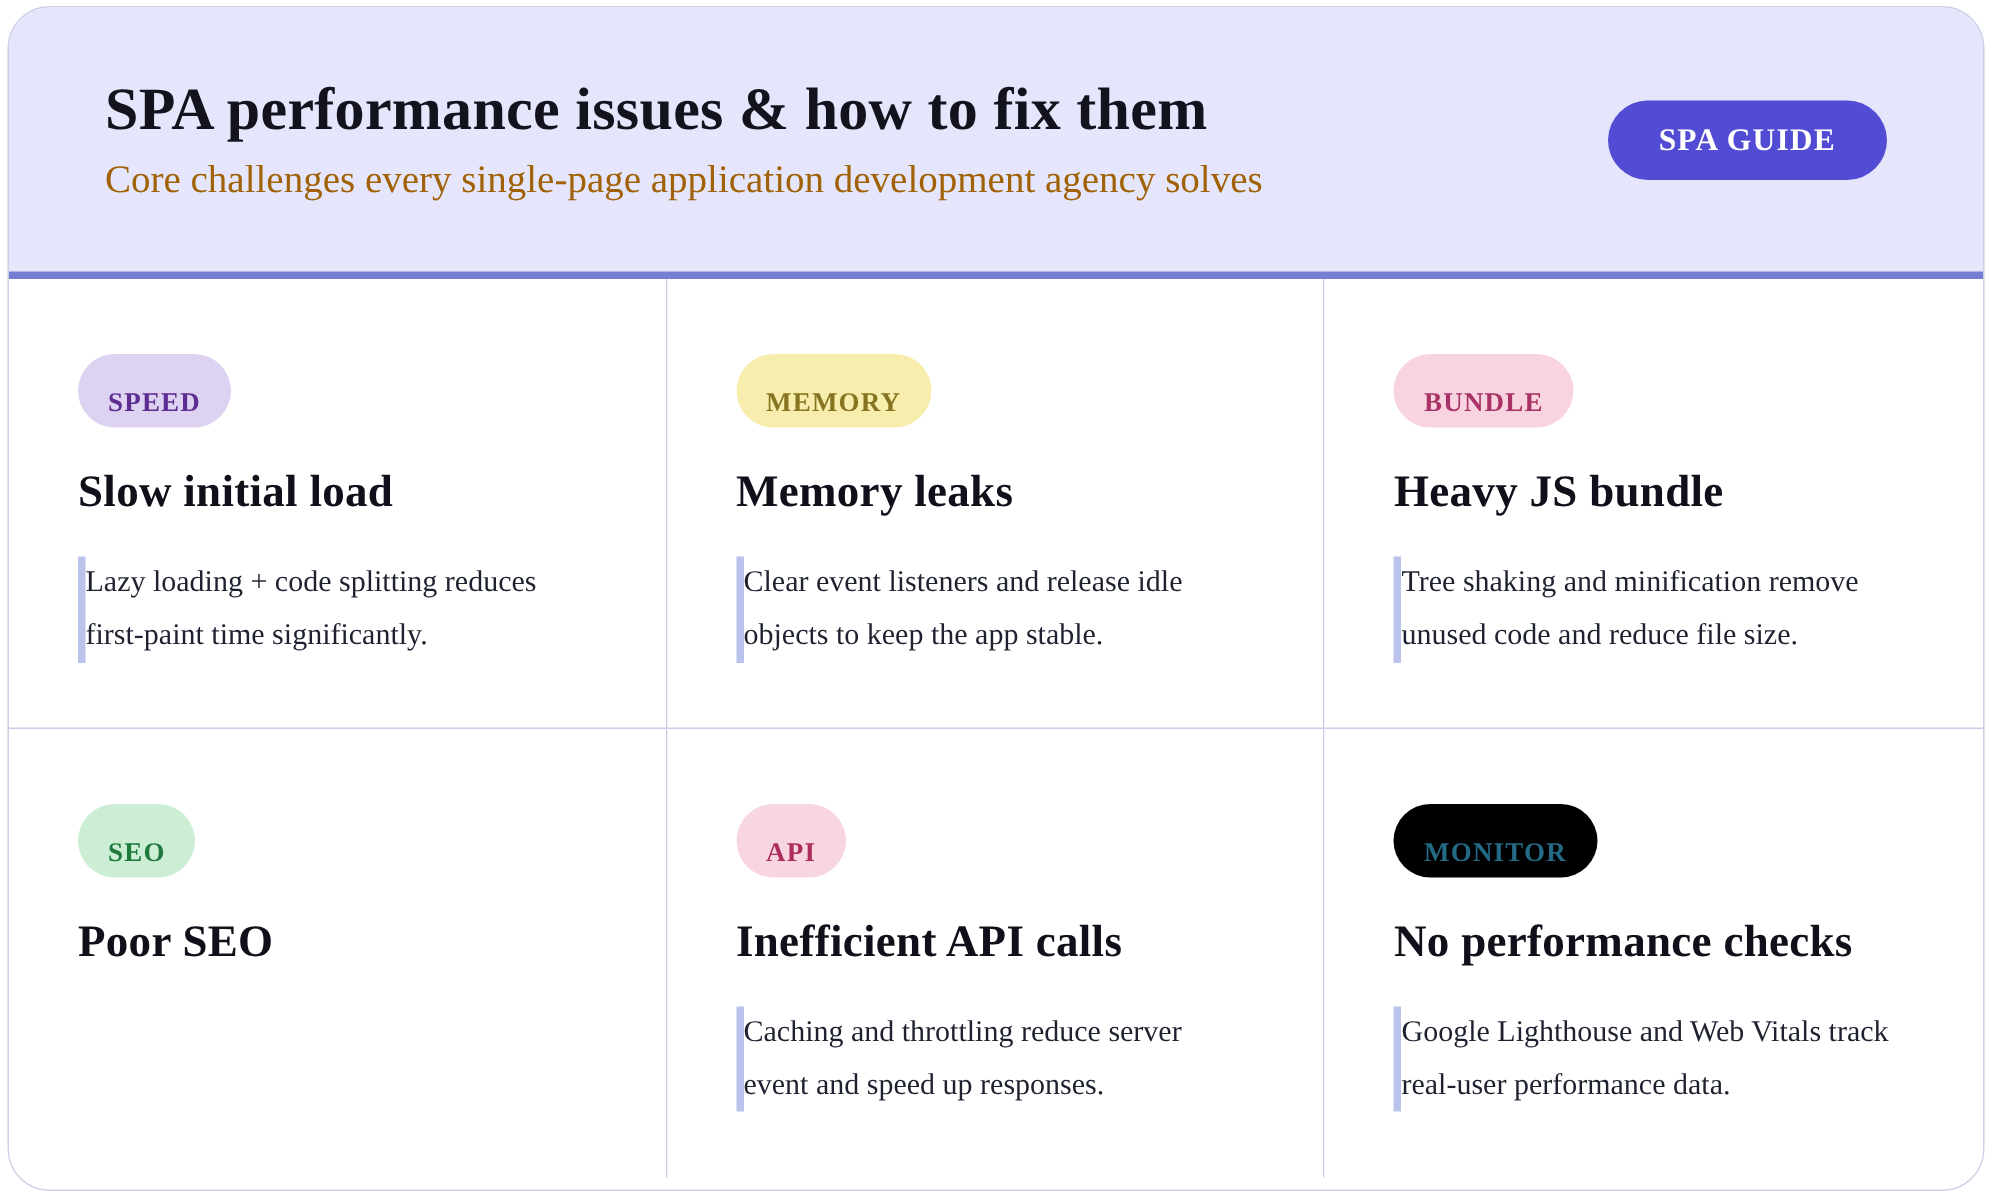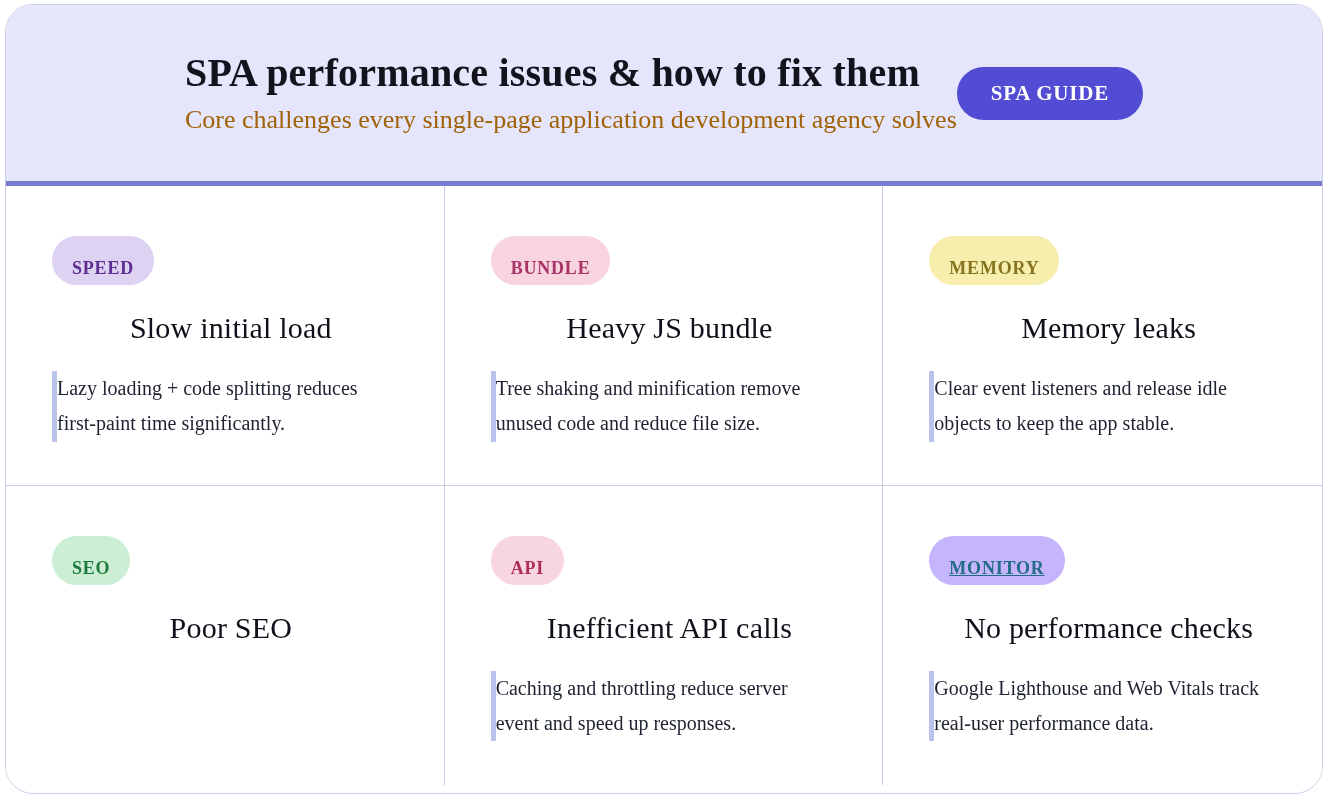--- a/index.html
+++ b/index.html
@@ -19,21 +19,21 @@
     background: #ffffff;
     box-sizing: border-box;
   }
   
   .header {
     height: 181px;
     background: #e5e6fb;
     border-bottom: 5px solid #767ed4;
     display: flex;
     align-items: center;
-    justify-content: center;
+    justify-content: space-between;
     padding: 0 64px 0 64px;
     box-sizing: border-box;
   }
   .header-text h1 {
     margin: 0 0 10px 0;
     font-size: 40px;
     line-height: 1.1;
     font-weight: bold;
     color: #13131d;
     letter-spacing: 0.2px;
@@ -77,24 +77,23 @@
     display: inline-block;
     font-size: 18px;
     font-weight: bold;
     letter-spacing: 0.8px;
     padding: 22px 20px 6px 20px;
     border-radius: 999px;
   }
   .card h2 {
     margin: 26px 0 0 0;
     font-size: 30px;
-    font-weight: normal;
+    font-weight: bold;
     color: #10101a;
     letter-spacing: 0.2px;
-    text-align: center;
   }
   .card .quote {
     margin-top: 26px;
     border-left: 5px solid #b9c3ec;
     font-size: 20px;
     line-height: 1.77;
     color: #1e2230;
     max-width: 330px;
   }
 </style>
@@ -112,42 +111,42 @@
   </div>
 
   <div class="grid">
     <div class="card">
       <span class="tag" style="background: rgb(221, 210, 241); color: rgb(94, 45, 145);">SPEED</span>
       <h2>Slow initial load</h2>
       <div class="quote">Lazy loading + code splitting reduces first-paint time significantly.</div>
     </div>
 
     <div class="card">
+      <span class="tag" style="background: rgb(247, 237, 173); color: rgb(135, 116, 33);">MEMORY</span>
+      <h2>Memory leaks</h2>
+      <div class="quote">Clear event listeners and release idle objects to keep the app stable.</div>
+    </div>
+
+    <div class="card">
       <span class="tag" style="background: rgb(248, 211, 224); color: rgb(169, 51, 102);">BUNDLE</span>
       <h2>Heavy JS bundle</h2>
       <div class="quote">Tree shaking and minification remove unused code and reduce file size.</div>
-    </div>
-
-    <div class="card">
-      <span class="tag" style="background: rgb(247, 237, 173); color: rgb(135, 116, 33);">MEMORY</span>
-      <h2>Memory leaks</h2>
-      <div class="quote">Clear event listeners and release idle objects to keep the app stable.</div>
     </div>
 
     <div class="card">
       <span class="tag" style="background: rgb(204, 238, 212); color: rgb(30, 122, 60); text-align: center;">SEO</span>
       <h2>Poor SEO</h2>
     </div>
 
     <div class="card">
       <span class="tag" style="background: rgb(248, 214, 224); color: rgb(173, 45, 94);">API</span>
       <h2>Inefficient API calls</h2>
       <div class="quote">Caching and throttling reduce server event and speed up responses.</div>
     </div>
 
     <div class="card">
-      <span class="tag" style="background: #c4b5fd; color: rgb(35, 106, 133); text-decoration: underline;">MONITOR</span>
+      <span class="tag" style="background: #000000; color: rgb(35, 106, 133);">MONITOR</span>
       <h2>No performance checks</h2>
       <div class="quote">Google Lighthouse and Web Vitals track real-user performance data.</div>
     </div>
   </div>
 
 </div>
 
 </body></html>

